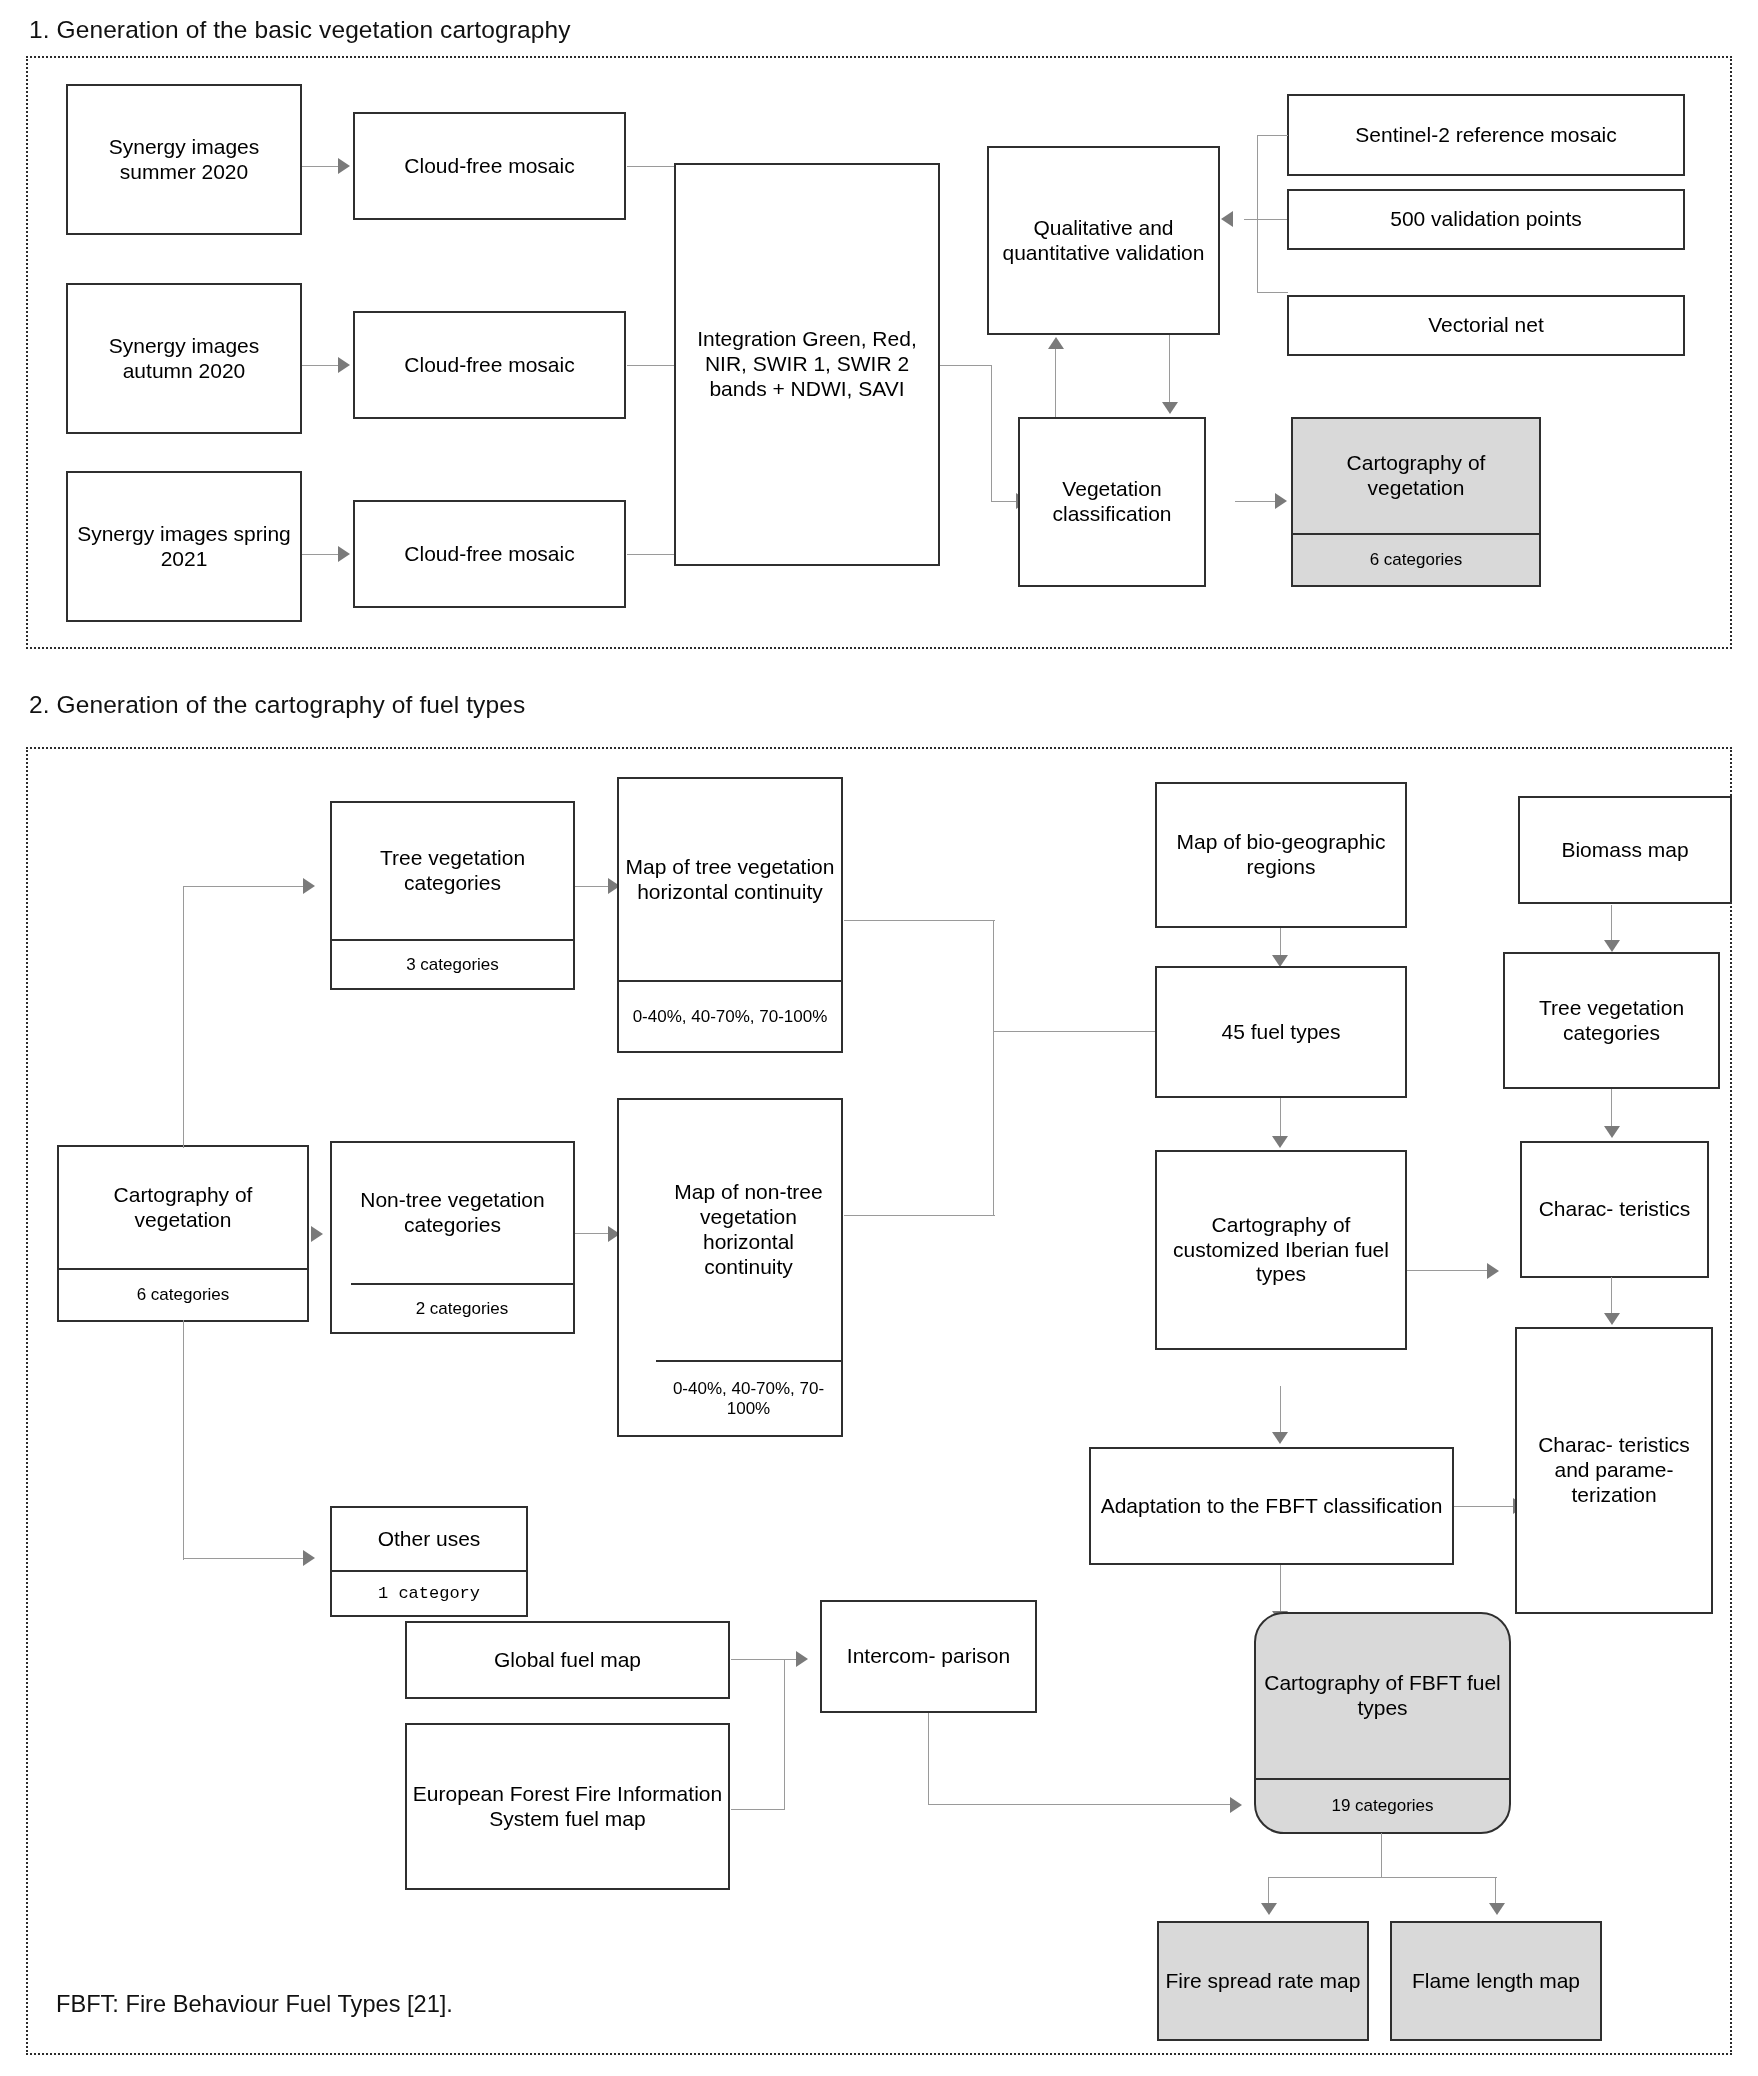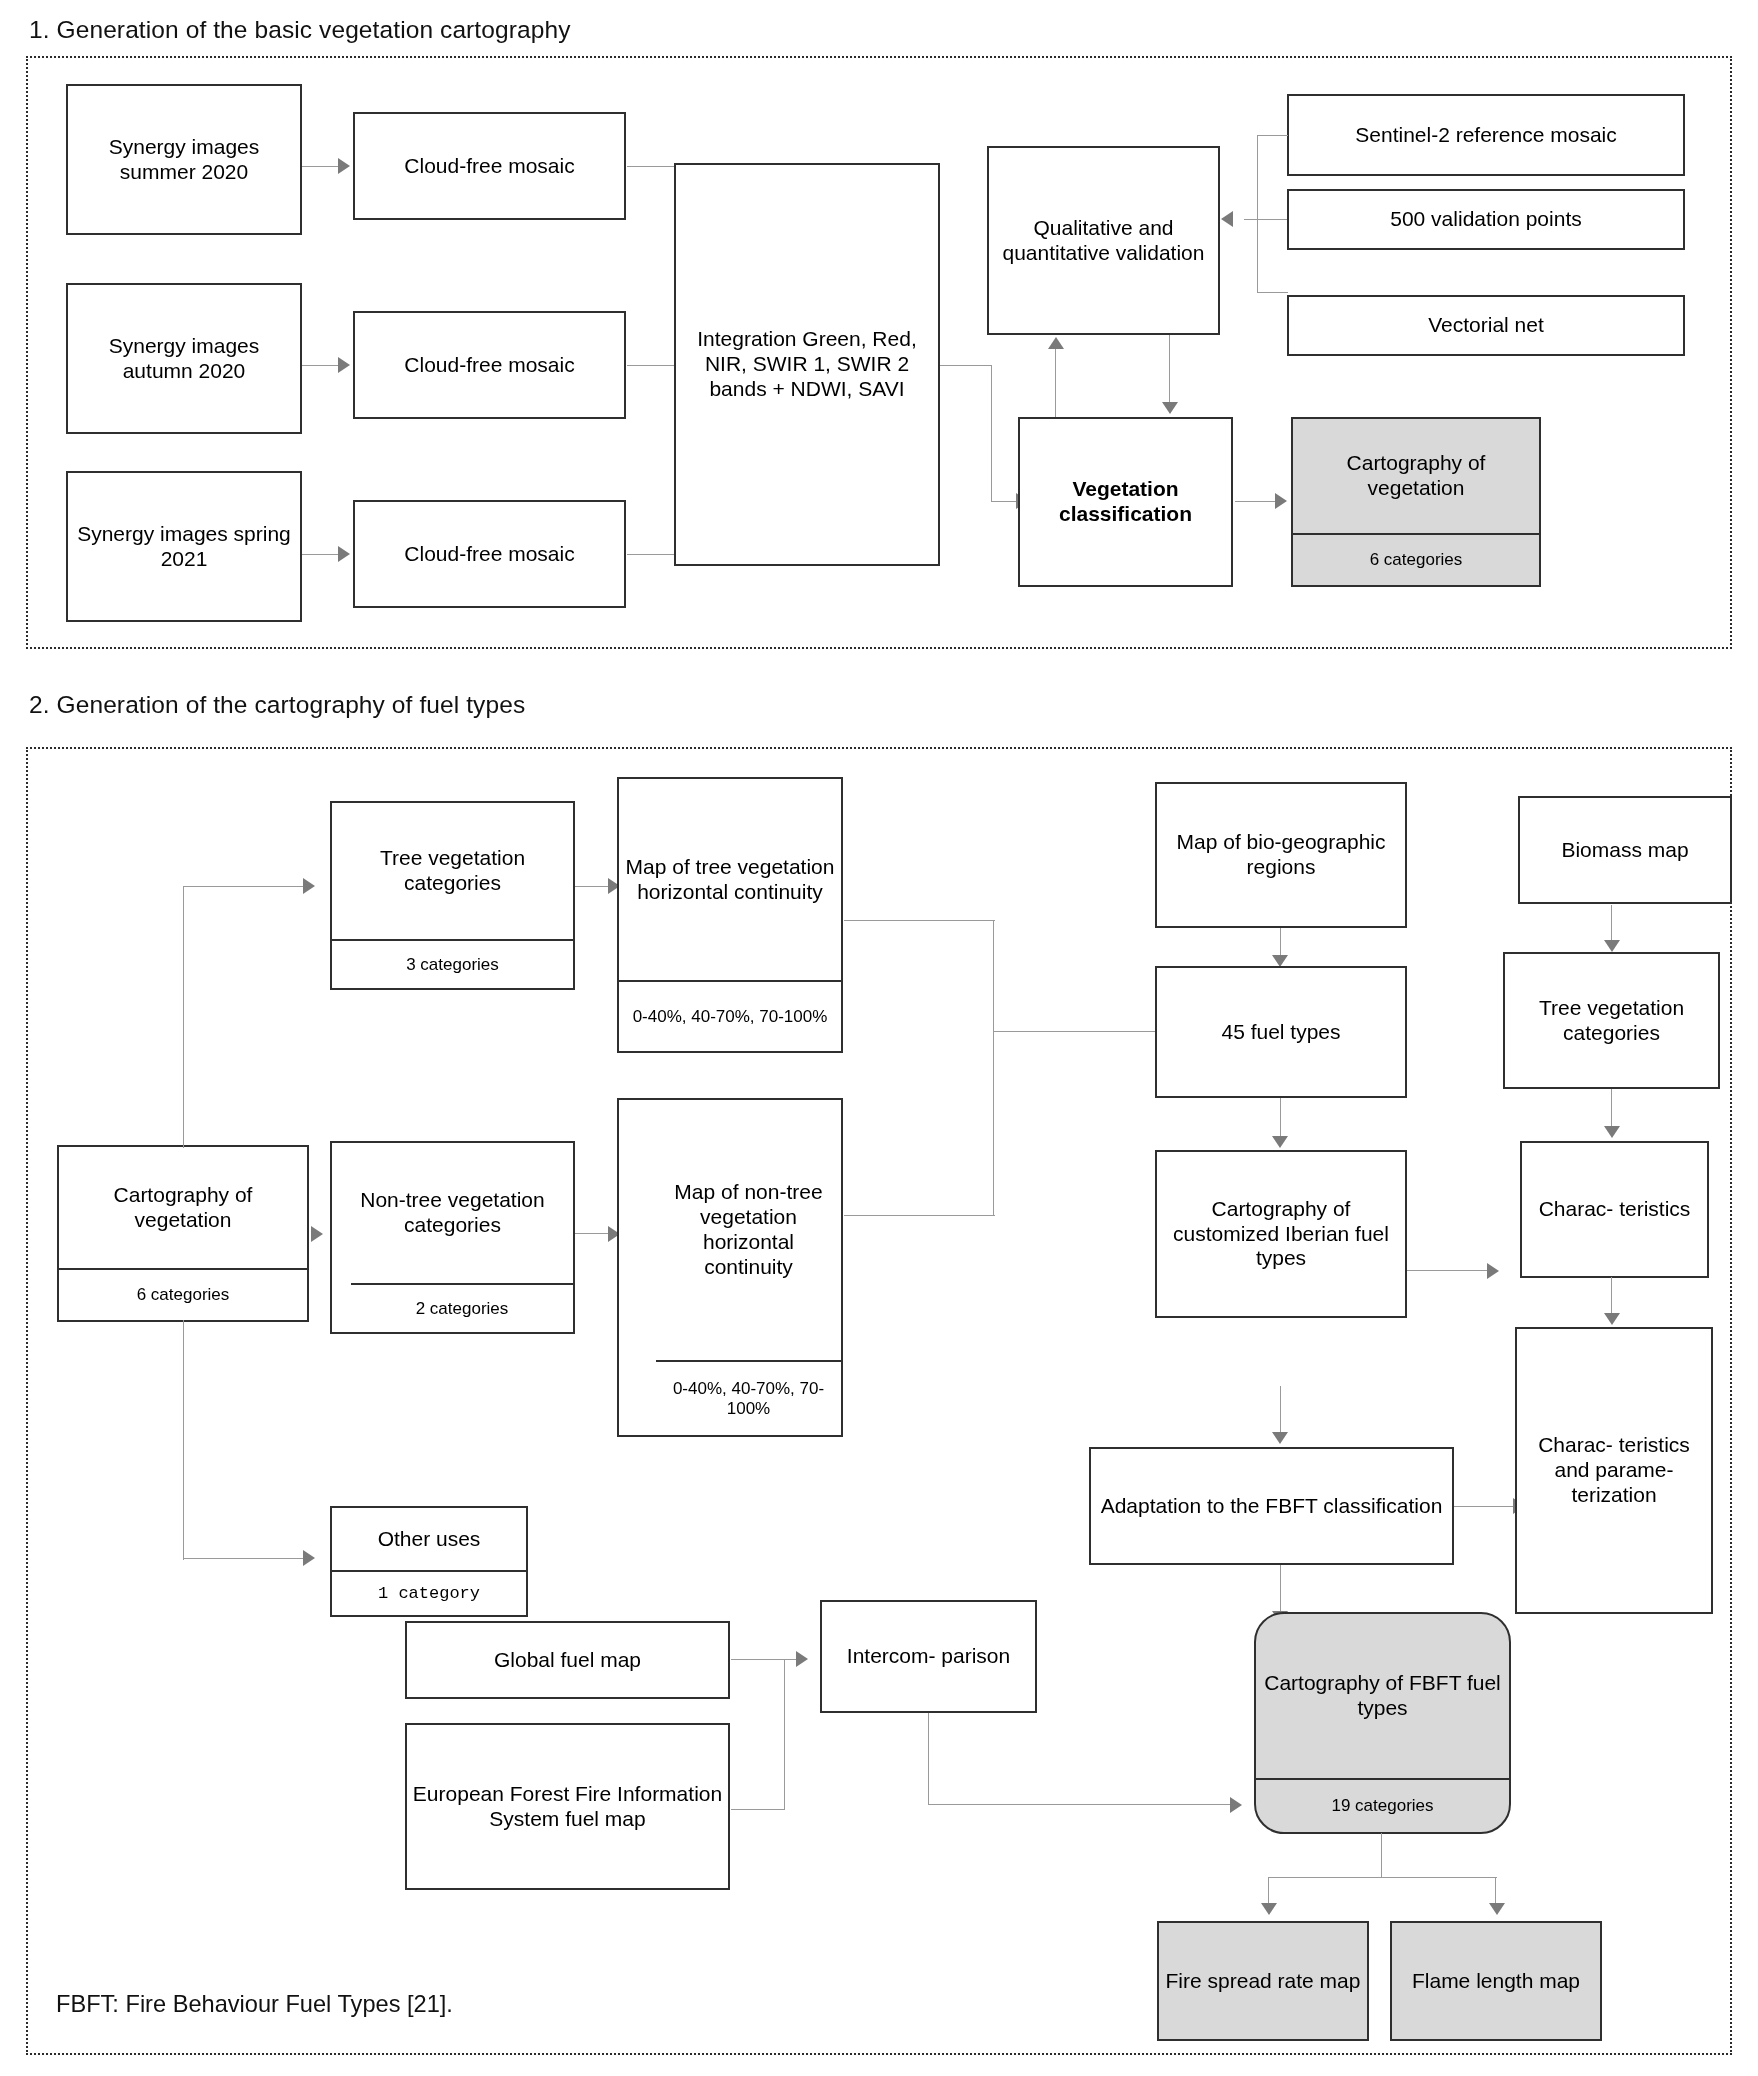--- a/index.html
+++ b/index.html
@@ -96,21 +96,21 @@
   <div class="bx nosub" style="left:1287px;top:262px;width:398px;height:61px;margin-top:33px;">
     <div class="main">Vectorial net</div>
   </div>
 
   <div class="ln v" style="left:1257px;top:135px;height:158px;"></div>
   <div class="ln h" style="left:1257px;top:135px;width:31px;"></div>
   <div class="ln h" style="left:1257px;top:292px;width:31px;"></div>
   <div class="ln h" style="left:1244px;top:219px;width:43px;"></div>
   <div class="ar l" style="left:1221px;top:211px;"></div>
 
-  <div class="bx nosub" style="left:1018px;top:417px;width:215px;height:170px;font-weight:bold;">
+  <div class="bx nosub" style="left:1018px;top:417px;width:188px;height:170px;">
     <div class="main">Vegetation classification</div>
   </div>
 
   <div class="ln v" style="left:1055px;top:349px;height:68px;"></div>
   <div class="ar u" style="left:1048px;top:337px;"></div>
   <div class="ln v" style="left:1169px;top:335px;height:68px;"></div>
   <div class="ar d" style="left:1162px;top:402px;"></div>
 
   <div class="bx shaded" style="left:1291px;top:417px;width:250px;height:170px;">
     <div class="main">Cartography of vegetation</div>
@@ -179,21 +179,21 @@
   </div>
   <div class="ln v" style="left:1280px;top:928px;height:28px;"></div>
   <div class="ar d" style="left:1272px;top:955px;"></div>
 
   <div class="bx nosub" style="left:1155px;top:966px;width:252px;height:132px;">
     <div class="main">45 fuel types</div>
   </div>
   <div class="ln v" style="left:1280px;top:1098px;height:40px;"></div>
   <div class="ar d" style="left:1272px;top:1136px;"></div>
 
-  <div class="bx nosub" style="left:1155px;top:1150px;width:252px;height:168px;align-items:center;">
+  <div class="bx nosub" style="left:1155px;top:1150px;width:252px;height:200px;align-items:center;">
     <div class="main">Cartography of customized Iberian fuel types</div>
   </div>
   <div class="ln v" style="left:1280px;top:1386px;height:49px;"></div>
   <div class="ar d" style="left:1272px;top:1432px;"></div>
 
   <div class="ln h" style="left:1407px;top:1270px;width:82px;"></div>
   <div class="ar r" style="left:1487px;top:1263px;"></div>
 
   <div class="bx nosub" style="left:1089px;top:1447px;width:365px;height:118px;">
     <div class="main">Adaptation to the FBFT classification</div>

